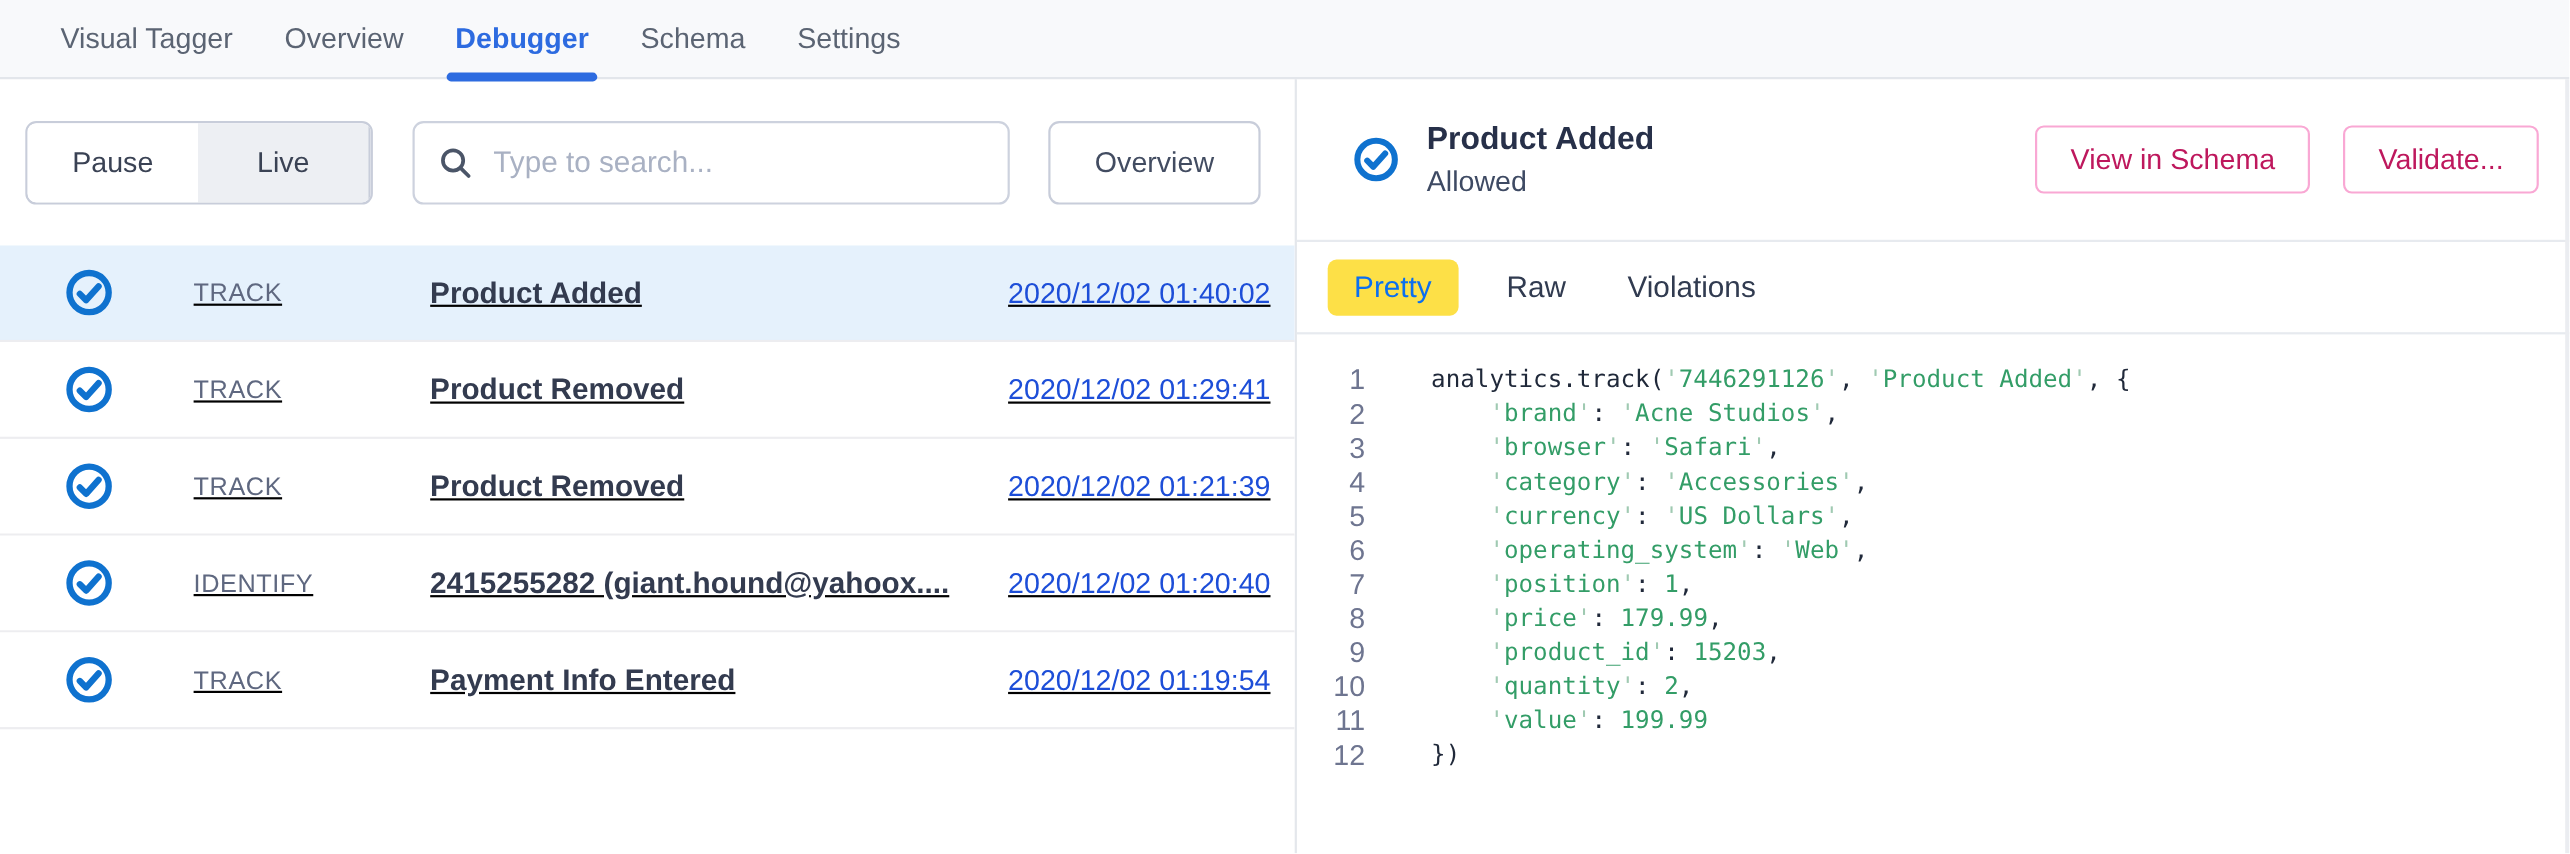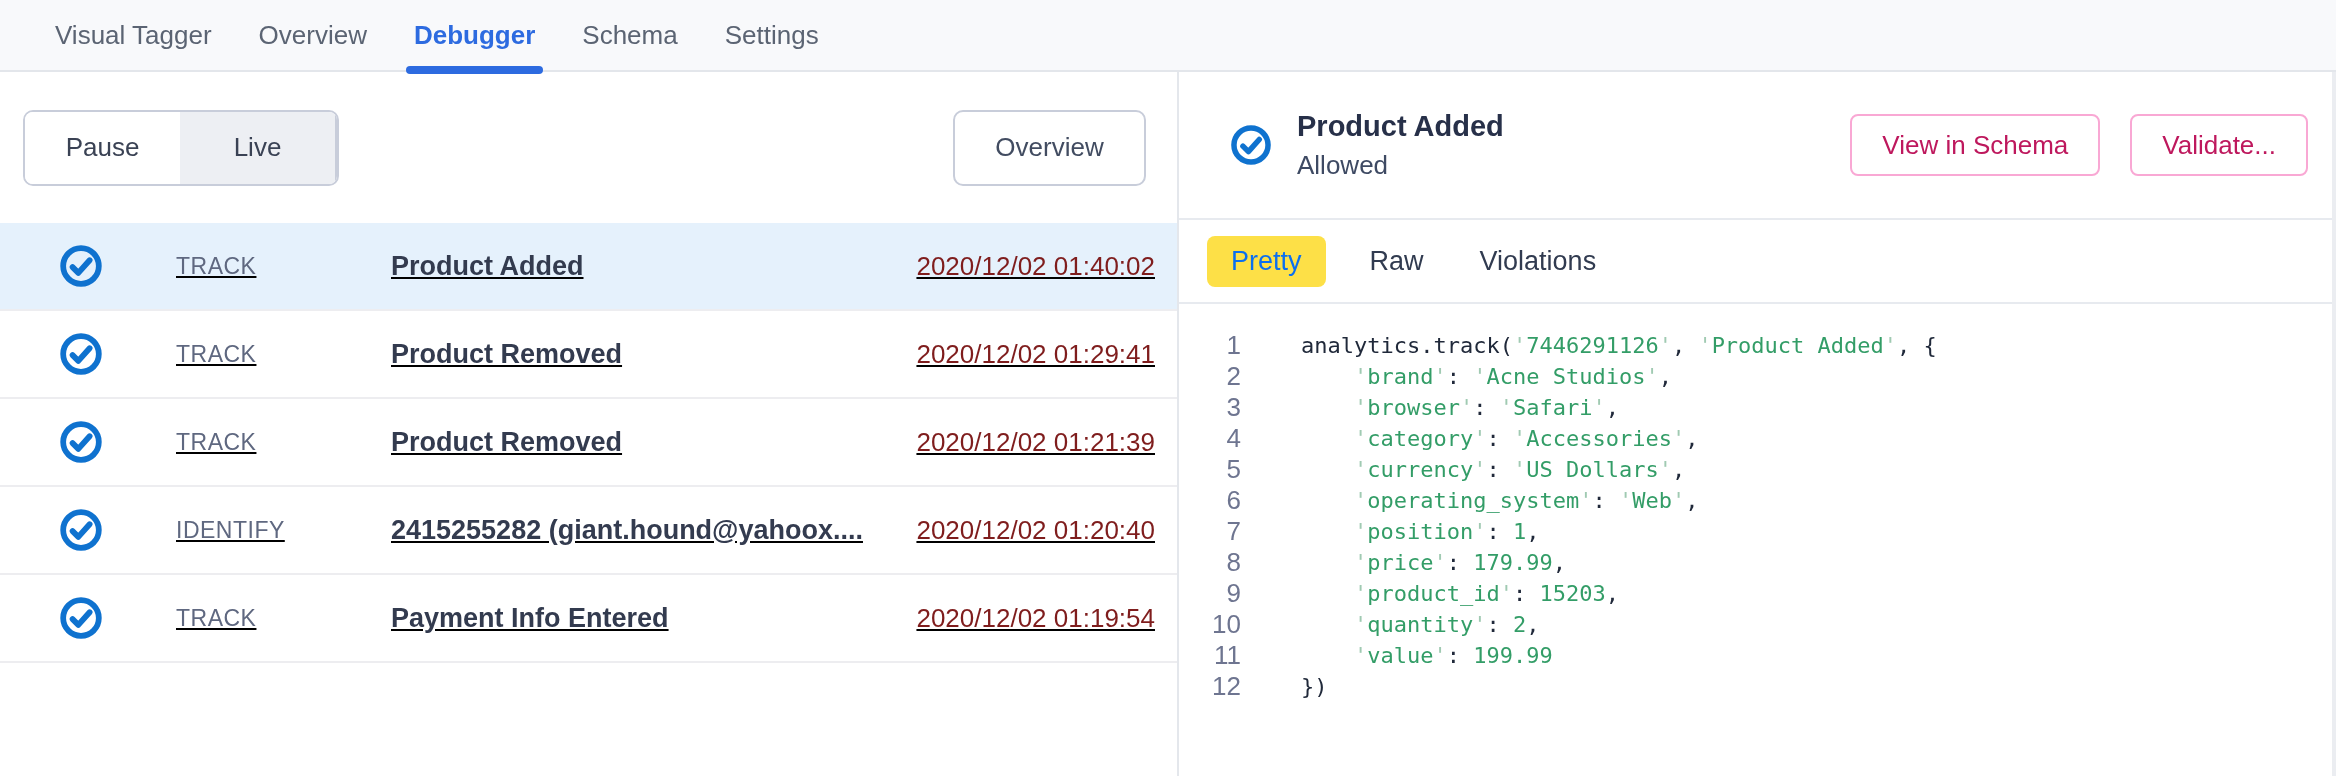--- a/index.html
+++ b/index.html
@@ -54,21 +54,21 @@
   }
   .event-list{flex:1;overflow:hidden;}
   .event-row{
     box-sizing:border-box;height:88px;display:flex;align-items:center;
     border-bottom:2px solid #ededf0;background:#fff;cursor:pointer;text-decoration:underline;
   }
   .event-row.selected{background:#e5f1fc;}
   .evt-icon{width:46px;height:46px;margin-left:58px;flex:none;color:#0f72cf;}
   .evt-type{margin-left:72px;width:215px;flex:none;font-size:23px;color:#5f6880;letter-spacing:.5px;}
   .evt-title{flex:1;min-width:0;font-size:27px;font-weight:bold;color:#333b4f;white-space:nowrap;overflow:hidden;}
-  .evt-time{margin-right:22px;flex:none;font-size:26px;color:#7f1d1d;white-space:nowrap;margin-left:40px;}
+  .evt-time{margin-right:22px;flex:none;font-size:26px;color:#1d4ed8;white-space:nowrap;margin-left:40px;}
   
   .right-panel{flex:1;min-width:0;display:flex;flex-direction:column;}
   .detail-header{
     box-sizing:border-box;height:148px;flex:none;display:flex;align-items:center;
     padding:0 28px 0 50px;border-bottom:2px solid #e7eaef;
   }
   .d-icon{width:44px;height:44px;flex:none;color:#0f72cf;}
   .d-titles{margin-left:24px;display:flex;flex-direction:column;gap:7px;}
   .d-title{font-size:29px;font-weight:bold;color:#273049;}
   .d-status{font-size:26px;color:#3e4a63;}
@@ -111,20 +111,27 @@
       <button class="nav-tab">Settings</button>
     </nav>
 
   <div class="main">
 
     <section class="left-panel">
       <div class="toolbar">
         <div class="segmented">
           <button class="seg-btn">Pause</button>
           <button class="seg-btn active">Live</button>
+        </div>
+        <div class="search">
+          <svg width="34" height="34" viewBox="0 0 24 24" fill="none" stroke="#4b5568" stroke-width="2.4" stroke-linecap="round">
+            <circle cx="10.5" cy="10.5" r="6.5"></circle>
+            <line x1="15.4" y1="15.4" x2="20.5" y2="20.5"></line>
+          </svg>
+          <input type="text" placeholder="Type to search..." style="">
         </div>
         <button class="adv-btn">Overview</button>
       </div>
       <div class="event-list" id="event-list">
           <div class="event-row selected">
             <span class="evt-icon"><svg width="100%" height="100%" viewBox="0 0 24 24" fill="none" stroke="currentColor" stroke-width="3" stroke-linecap="round" stroke-linejoin="round">
                 <circle cx="12" cy="12" r="9.3"></circle>
                 <path d="M7.6 12.6l3 3 5.9-6.6"></path>
               </svg></span>
             <span class="evt-type">TRACK</span>

